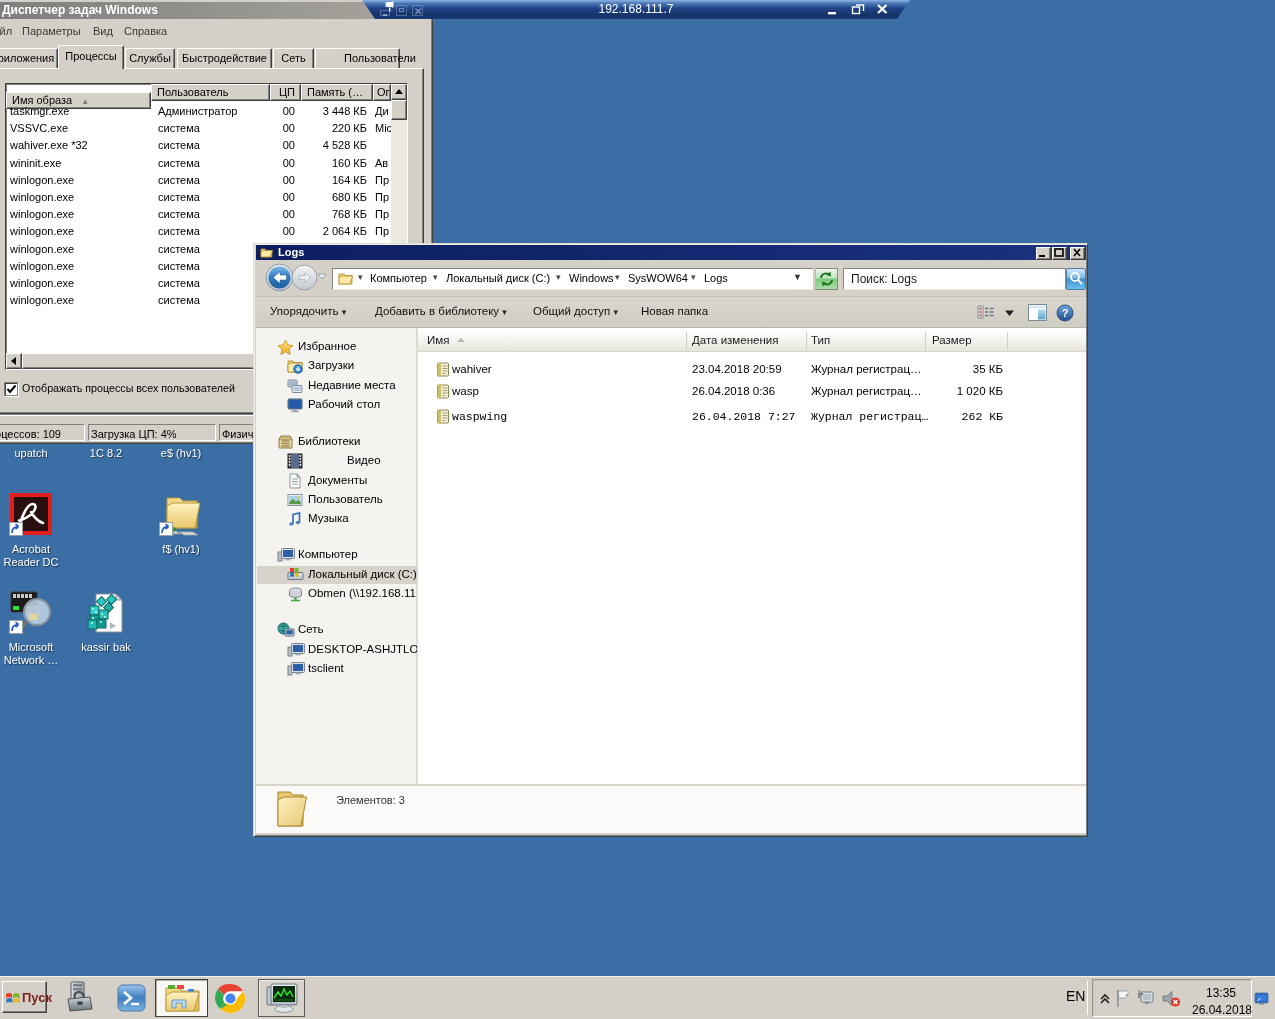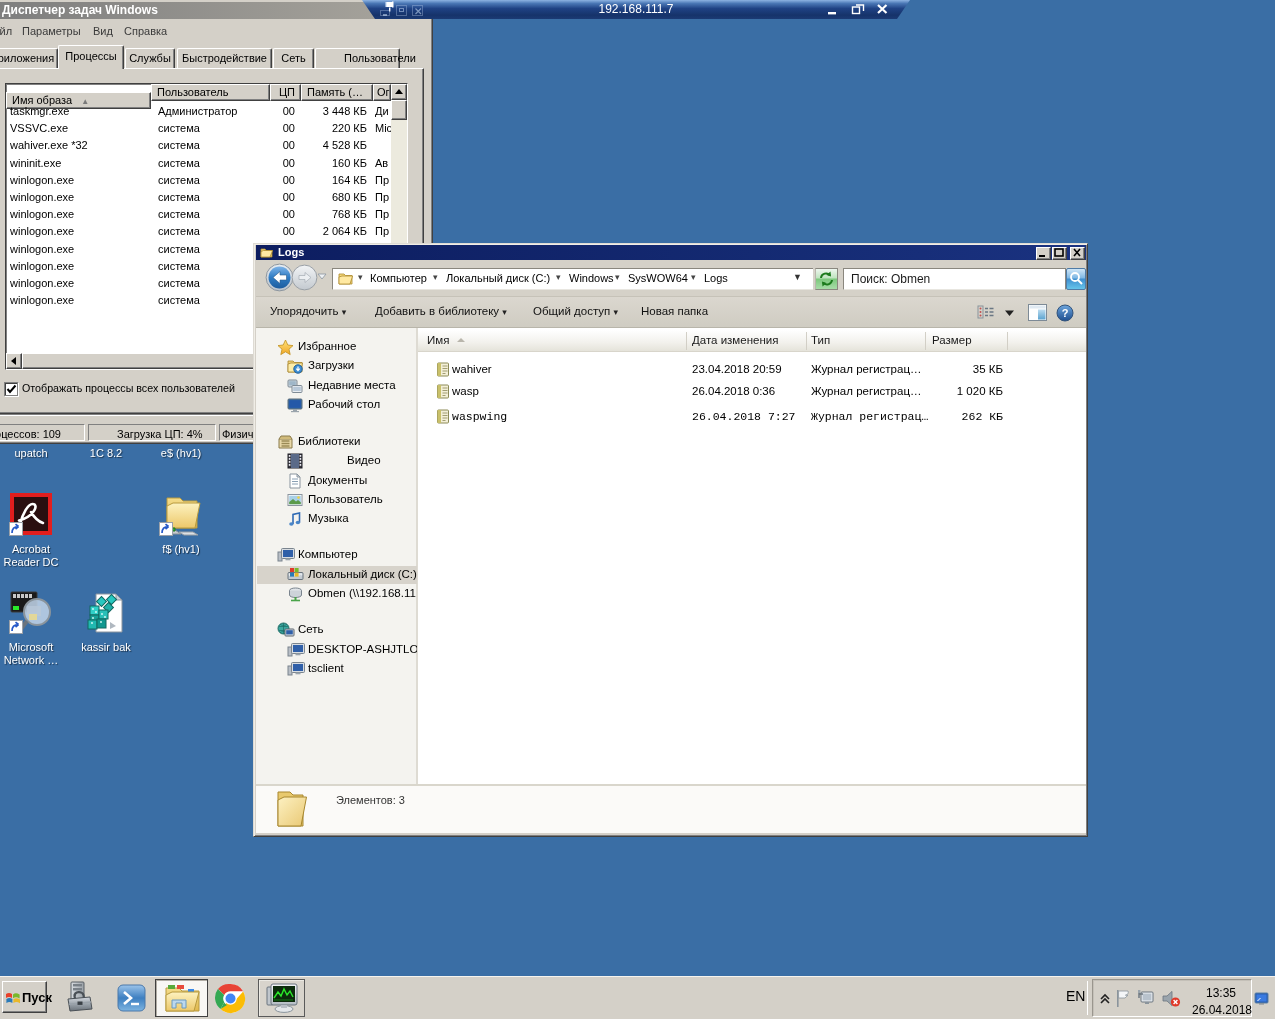--- a/index.html
+++ b/index.html
@@ -289,21 +289,21 @@
     <svg class="abs" style="left:24px; top:387px;" width="11" height="11">
         <path d="M1.5 5 L4 8 L9.5 1.5" stroke="#000" stroke-width="2" fill="none"></path>
       </svg>
     <div class="abs" style="left:40px; top:385px; font-size:10.7px; color:#000;">Отображать процессы всех пользователей</div>
 
     <div class="abs" style="left:0; top:417px; width:451px; height:2px; border-top:1px solid #808080; border-bottom:1px solid #fff;"></div>
     <div class="abs statuscell" style="left:0px; top:427px; width:103px;">
         <span style="position:absolute; left:-2px; top:2px;">Процессов: 109</span>
       </div>
     <div class="abs statuscell" style="left:106px; top:427px; width:128px;">
-        <span style="position:absolute; left:2px; top:2px;margin-left:26px;">Загрузка ЦП: 4%</span>
+        <span style="position:absolute; left:2px; top:2px;">Загрузка ЦП: 4%</span>
       </div>
     <div class="abs statuscell" style="left:237px; top:427px; width:170px;">
         <span style="position:absolute; left:2px; top:2px;">Физическая память: 24%</span>
       </div>
   </div>
 
   <div id="explorer" class="abs" style="left:253px; top:243px; width:835px; height:594px; background:#d4d0c8; border:1px solid; border-color:#dedbd4 #404040 #404040 #dedbd4; box-shadow:inset 1px 1px 0 #f0ede6, inset -1px -1px 0 #808080;">
 
     <div class="abs" style="left:2px; top:1px; width:830px; height:15px; background:linear-gradient(90deg,#0d1d60,#142a72 60%,#1a3280); color:#fff; font-weight:bold; font-size:11px; line-height:15px;">
       <svg class="abs" style="left:4px; top:1px;" width="13" height="13" viewBox="0 0 13 13">
@@ -370,21 +370,21 @@
 
       <div class="abs" style="left:559px; top:8px; width:23px; height:22px; background:linear-gradient(180deg,#eef6ee,#bfe4bf 45%,#7cc87c 50%,#a8dca8); border:1px solid #8a877e; border-left:1px solid #b8b5ac;">
         <svg width="21" height="20" viewBox="0 0 21 20">
             <path d="M5 9 a5 5 0 0 1 9-2.5 M16 11 a5 5 0 0 1 -9 2.5" stroke="#1c7a1c" stroke-width="2" fill="none"></path>
             <path d="M14.5 2.5 L15 7.5 L10.5 6 Z" fill="#1c7a1c"></path>
             <path d="M6.5 17.5 L6 12.5 L10.5 14 Z" fill="#1c7a1c"></path>
           </svg>
       </div>
 
       <div class="abs" style="left:587px; top:8px; width:223px; height:22px; background:#fff; border:1px solid #8a877e; border-bottom-color:#e8e6e0; font-size:12px; color:#1a1a1a;">
-        <span style="position:absolute; left:7px; top:3px;">Поиск: Obmen</span>
+        <span style="position:absolute; left:7px; top:3px;">Поиск: Logs</span>
       </div>
       <div class="abs" style="left:810px; top:8px; width:20px; height:22px; background:linear-gradient(180deg,#cfe6f7,#7fb8e4 45%,#3f8fd0 50%,#66c4ea); border:1px solid #4f7ba6; border-radius:2px;">
         <svg width="18" height="20" viewBox="0 0 18 20">
             <circle cx="8" cy="8" r="4" fill="none" stroke="#fff" stroke-width="1.8"></circle>
             <path d="M11 11 L15 15" stroke="#fff" stroke-width="2"></path>
           </svg>
       </div>
     </div>
 
     <div class="abs" style="left:2px; top:53px; width:830px; height:31px; background:linear-gradient(180deg,#dbd7cf,#cfccc2); border-bottom:1px solid #b8b5aa; font-size:11.5px; color:#111;">
@@ -683,21 +683,21 @@
 
     <div class="abs btn3d" style="left:2px; top:4px; width:45px; height:32px;">
       <svg class="abs" style="left:2px; top:8px;" width="16" height="15" viewBox="0 0 16 15">
           <g>
             <path d="M1 4 C3 2.6 5 2.6 7 4 L7 8 C5 6.6 3 6.6 1 8 Z" fill="#e8402a"></path>
             <path d="M8 4.4 C10 3 12 3 14.6 4.6 L14.6 8.4 C12 6.8 10 6.8 8 8.2 Z" fill="#7ab82a"></path>
             <path d="M1.4 9 C3.4 7.6 5.4 7.6 7.4 9 L7.4 13 C5.4 11.6 3.4 11.6 1.4 13 Z" fill="#2a7ab8"></path>
             <path d="M8.4 9.2 C10.4 7.8 12.4 7.8 15 9.4 L15 13.2 C12.4 11.6 10.4 11.6 8.4 13 Z" fill="#e8b82a"></path>
           </g>
         </svg>
-      <span class="abs" style="left:19px; top:8px; font-size:13px; font-weight:bold; color:#000000;">Пуск</span>
+      <span class="abs" style="left:19px; top:8px; font-size:13px; font-weight:bold; color:#7f1d1d;">Пуск</span>
     </div>
 
     <svg class="abs" style="left:64px; top:4px;" width="34" height="34" viewBox="0 0 34 34">
       <rect x="7" y="1" width="13" height="21" rx="1" fill="url(#gsrv)" stroke="#5a6066"></rect>
       <rect x="9" y="3" width="9" height="2.4" fill="#798087"></rect>
         <rect x="9" y="7" width="9" height="2.4" fill="#798087"></rect>
         <circle cx="11" cy="14" r="1.2" fill="#5a6066"></circle>
       <path d="M4 18 L26 16 L28 28 L6 30 Z" fill="url(#gtool)" stroke="#4a5056"></path>
       <path d="M11 17.5 l-0.5-2.5 a4.5 3.5 0 0 1 9-0.8 l0.4 2.5" fill="none" stroke="#4a5056" stroke-width="2.2"></path>
       <path d="M4.8 23.2 L27 21" stroke="#9aa2aa" stroke-width="1.4"></path>

